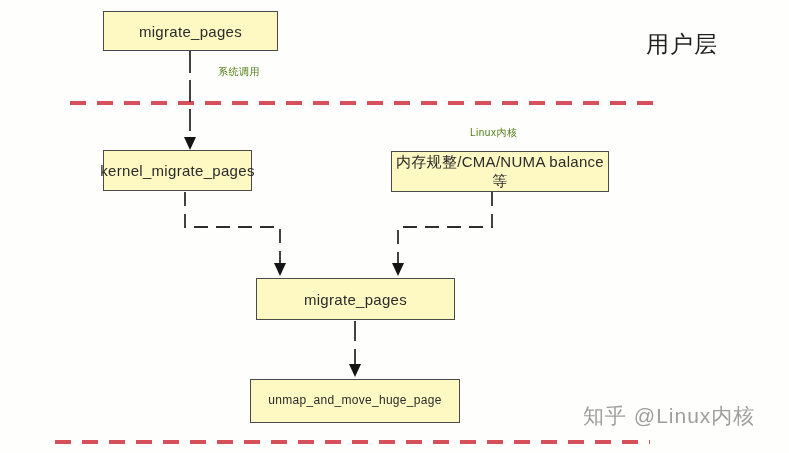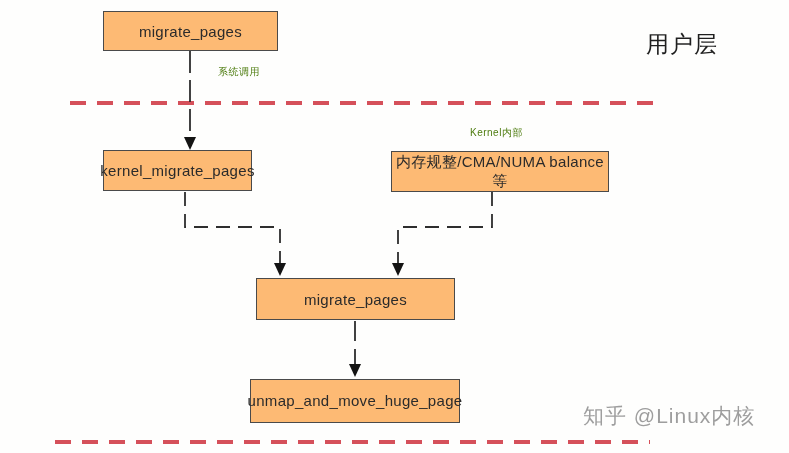--- a/index.html
+++ b/index.html
@@ -20,35 +20,35 @@
     left: 0;
     top: 0;
     width: 789px;
     height: 453px;
     pointer-events: none;
   }
   .box {
     position: absolute;
     box-sizing: border-box;
     border: 1.5px solid #4a4a4a;
-    background: #fdba74;
+    background: #fef9c3;
     display: flex;
     flex-direction: column;
     align-items: center;
     justify-content: center;
     color: #2b2b2b;
     font-size: 15px;
     text-align: center;
     letter-spacing: 0.3px;
   }
   .box-user-migrate   { left: 103px; top: 11px;  width: 175px; height: 40px; }
   .box-kernel-migrate { left: 103px; top: 150px; width: 149px; height: 41px; }
   .box-mem-sources    { left: 391px; top: 151px; width: 218px; height: 41px; font-size: 15px; }
   .box-core-migrate   { left: 256px; top: 278px; width: 199px; height: 42px; }
-  .box-unmap          { left: 250px; top: 379px; width: 210px; height: 44px; font-size: 15px; line-height: 1.45; }
+  .box-unmap          { left: 250px; top: 379px; width: 210px; height: 44px; font-size: 12px; line-height: 1.45; }
   .red-label {
     position: absolute;
     color: #4d7c0f;
     font-size: 10px;
     letter-spacing: 0.5px;
     white-space: nowrap;
     text-align: right;
   }
   .label-syscall { left: 218px; top: 65px; }
   .label-kernel-internal { left: 470px; top: 126px; }
@@ -97,21 +97,21 @@
   </svg>
 
   <div class="box box-user-migrate">
     <span>migrate_pages</span>
   </div>
 
   <div class="red-label label-syscall">系统调用</div>
 
   <div class="layer-label label-user-layer">用户层</div>
 
-  <div class="red-label label-kernel-internal">Kernel内部</div>
+  <div class="red-label label-kernel-internal">Linux内核</div>
 
   <div class="box box-kernel-migrate">
     <span>kernel_migrate_pages</span>
   </div>
 
   <div class="box box-mem-sources">
     <span>内存规整/CMA/NUMA balance等</span>
   </div>
 
   <div class="box box-core-migrate">

